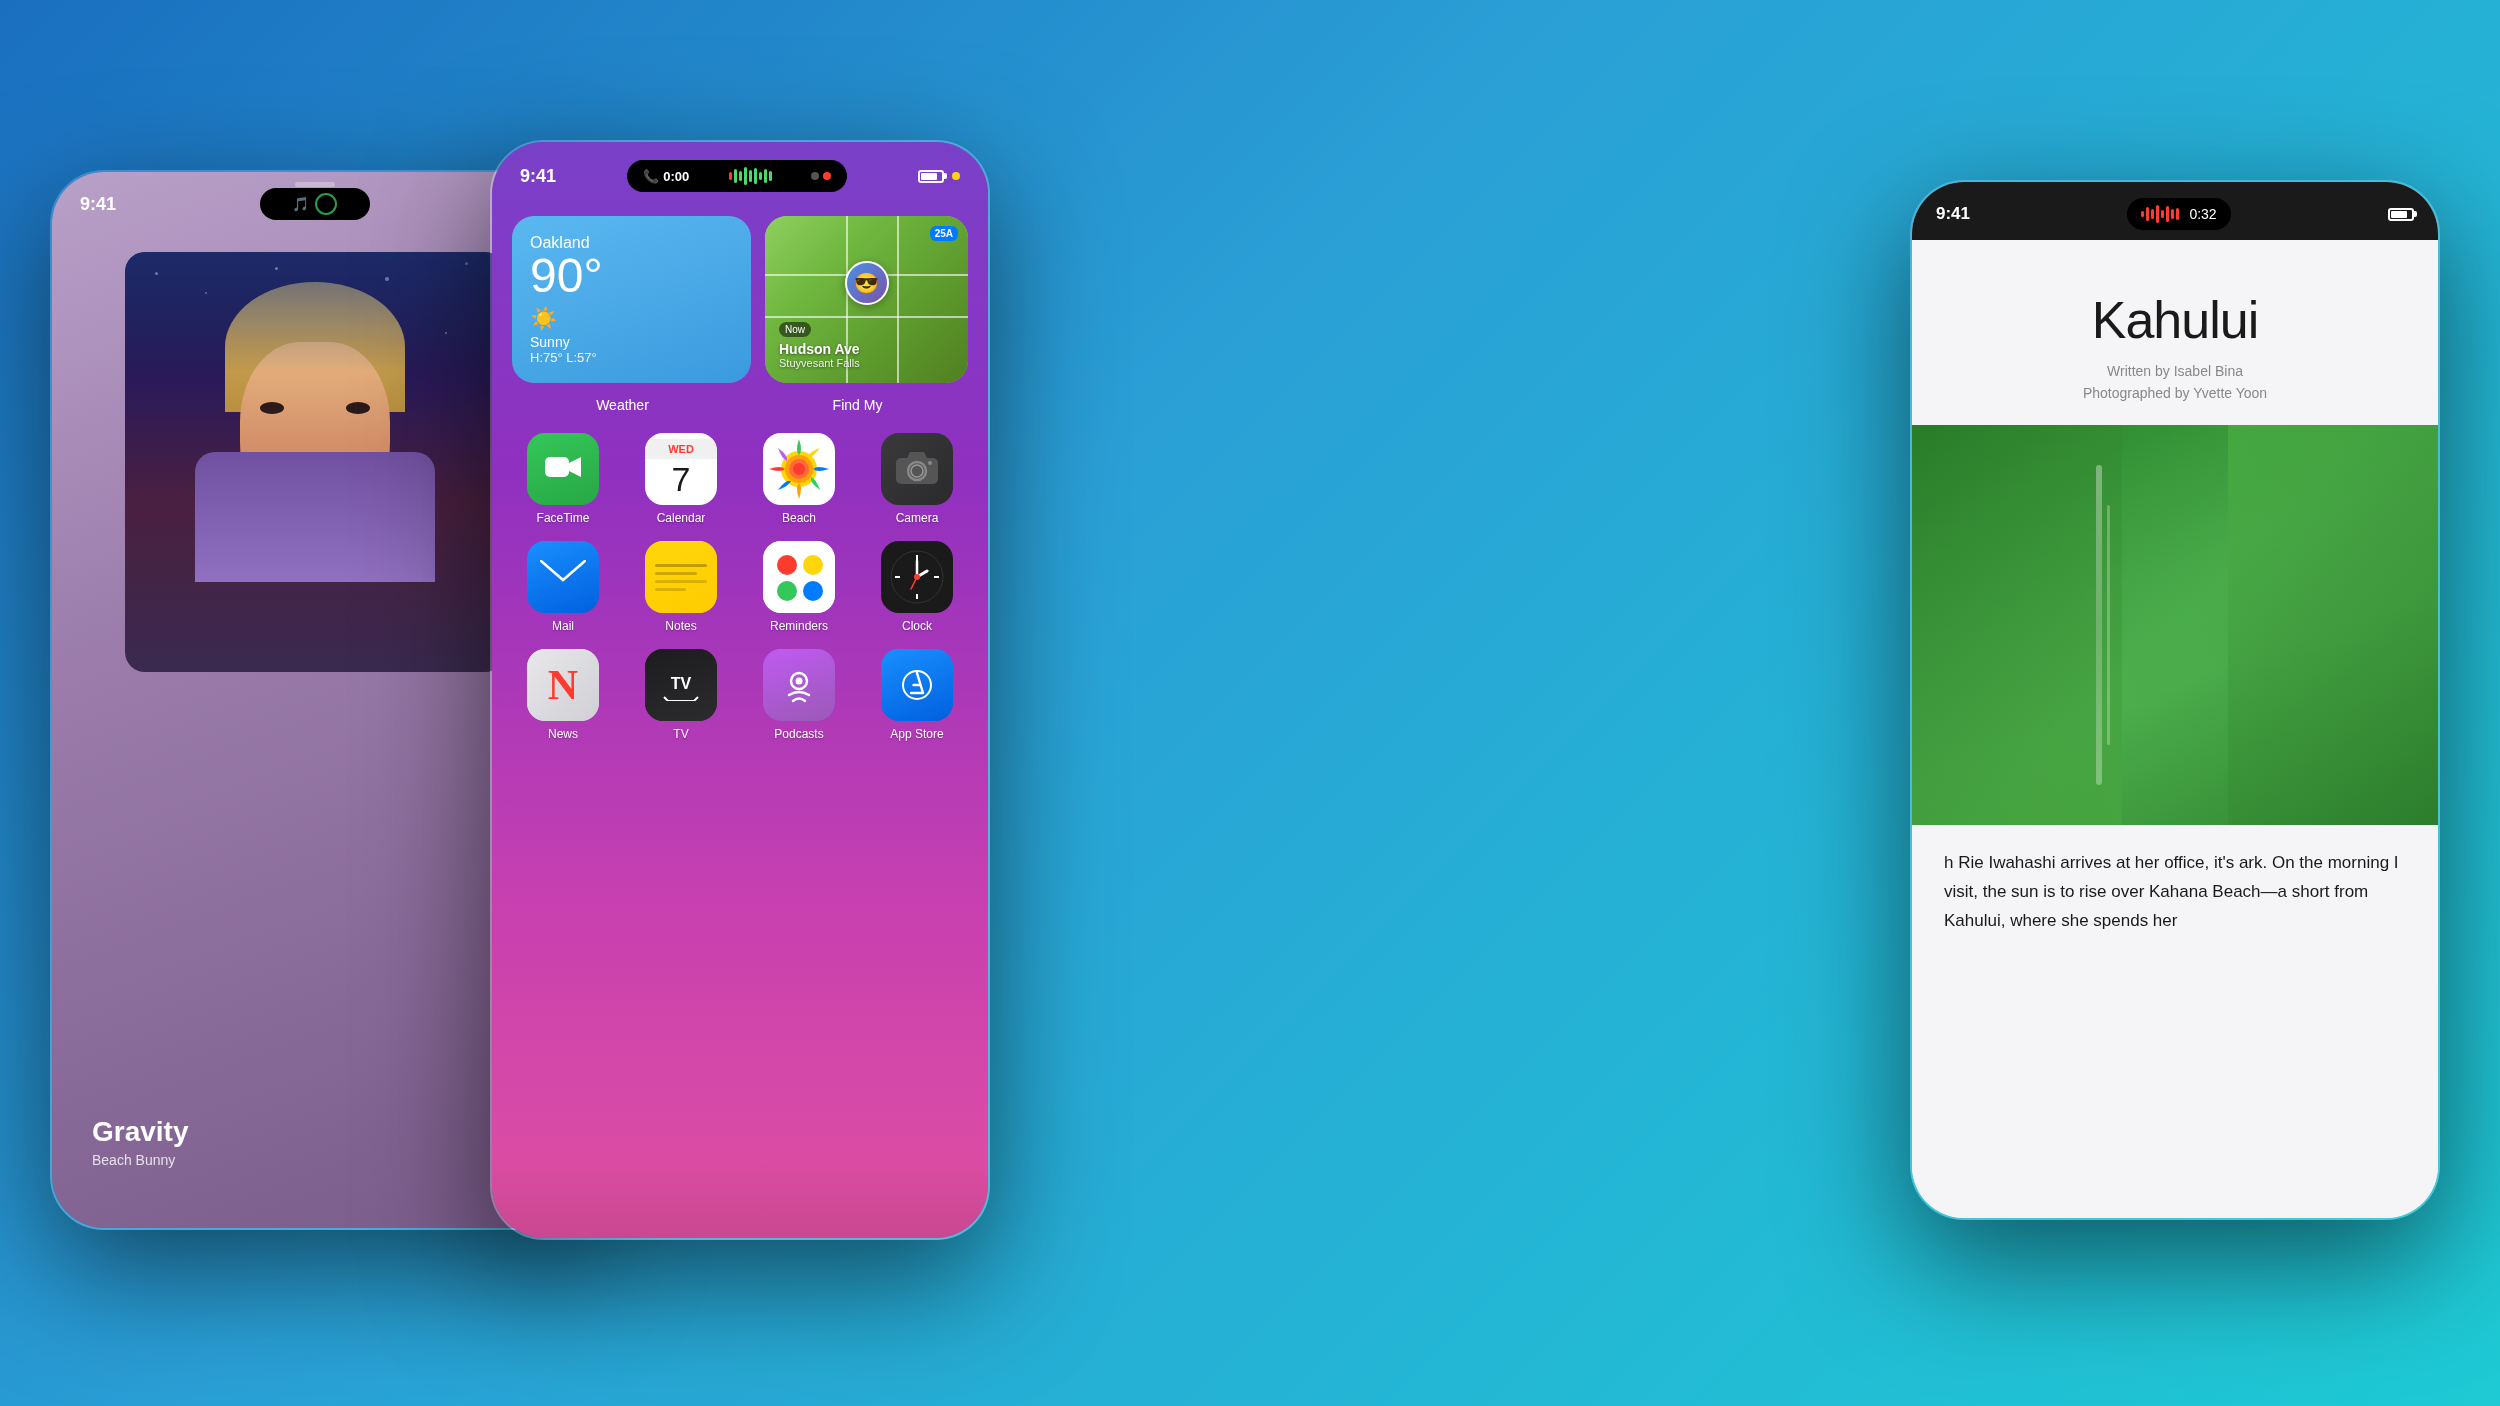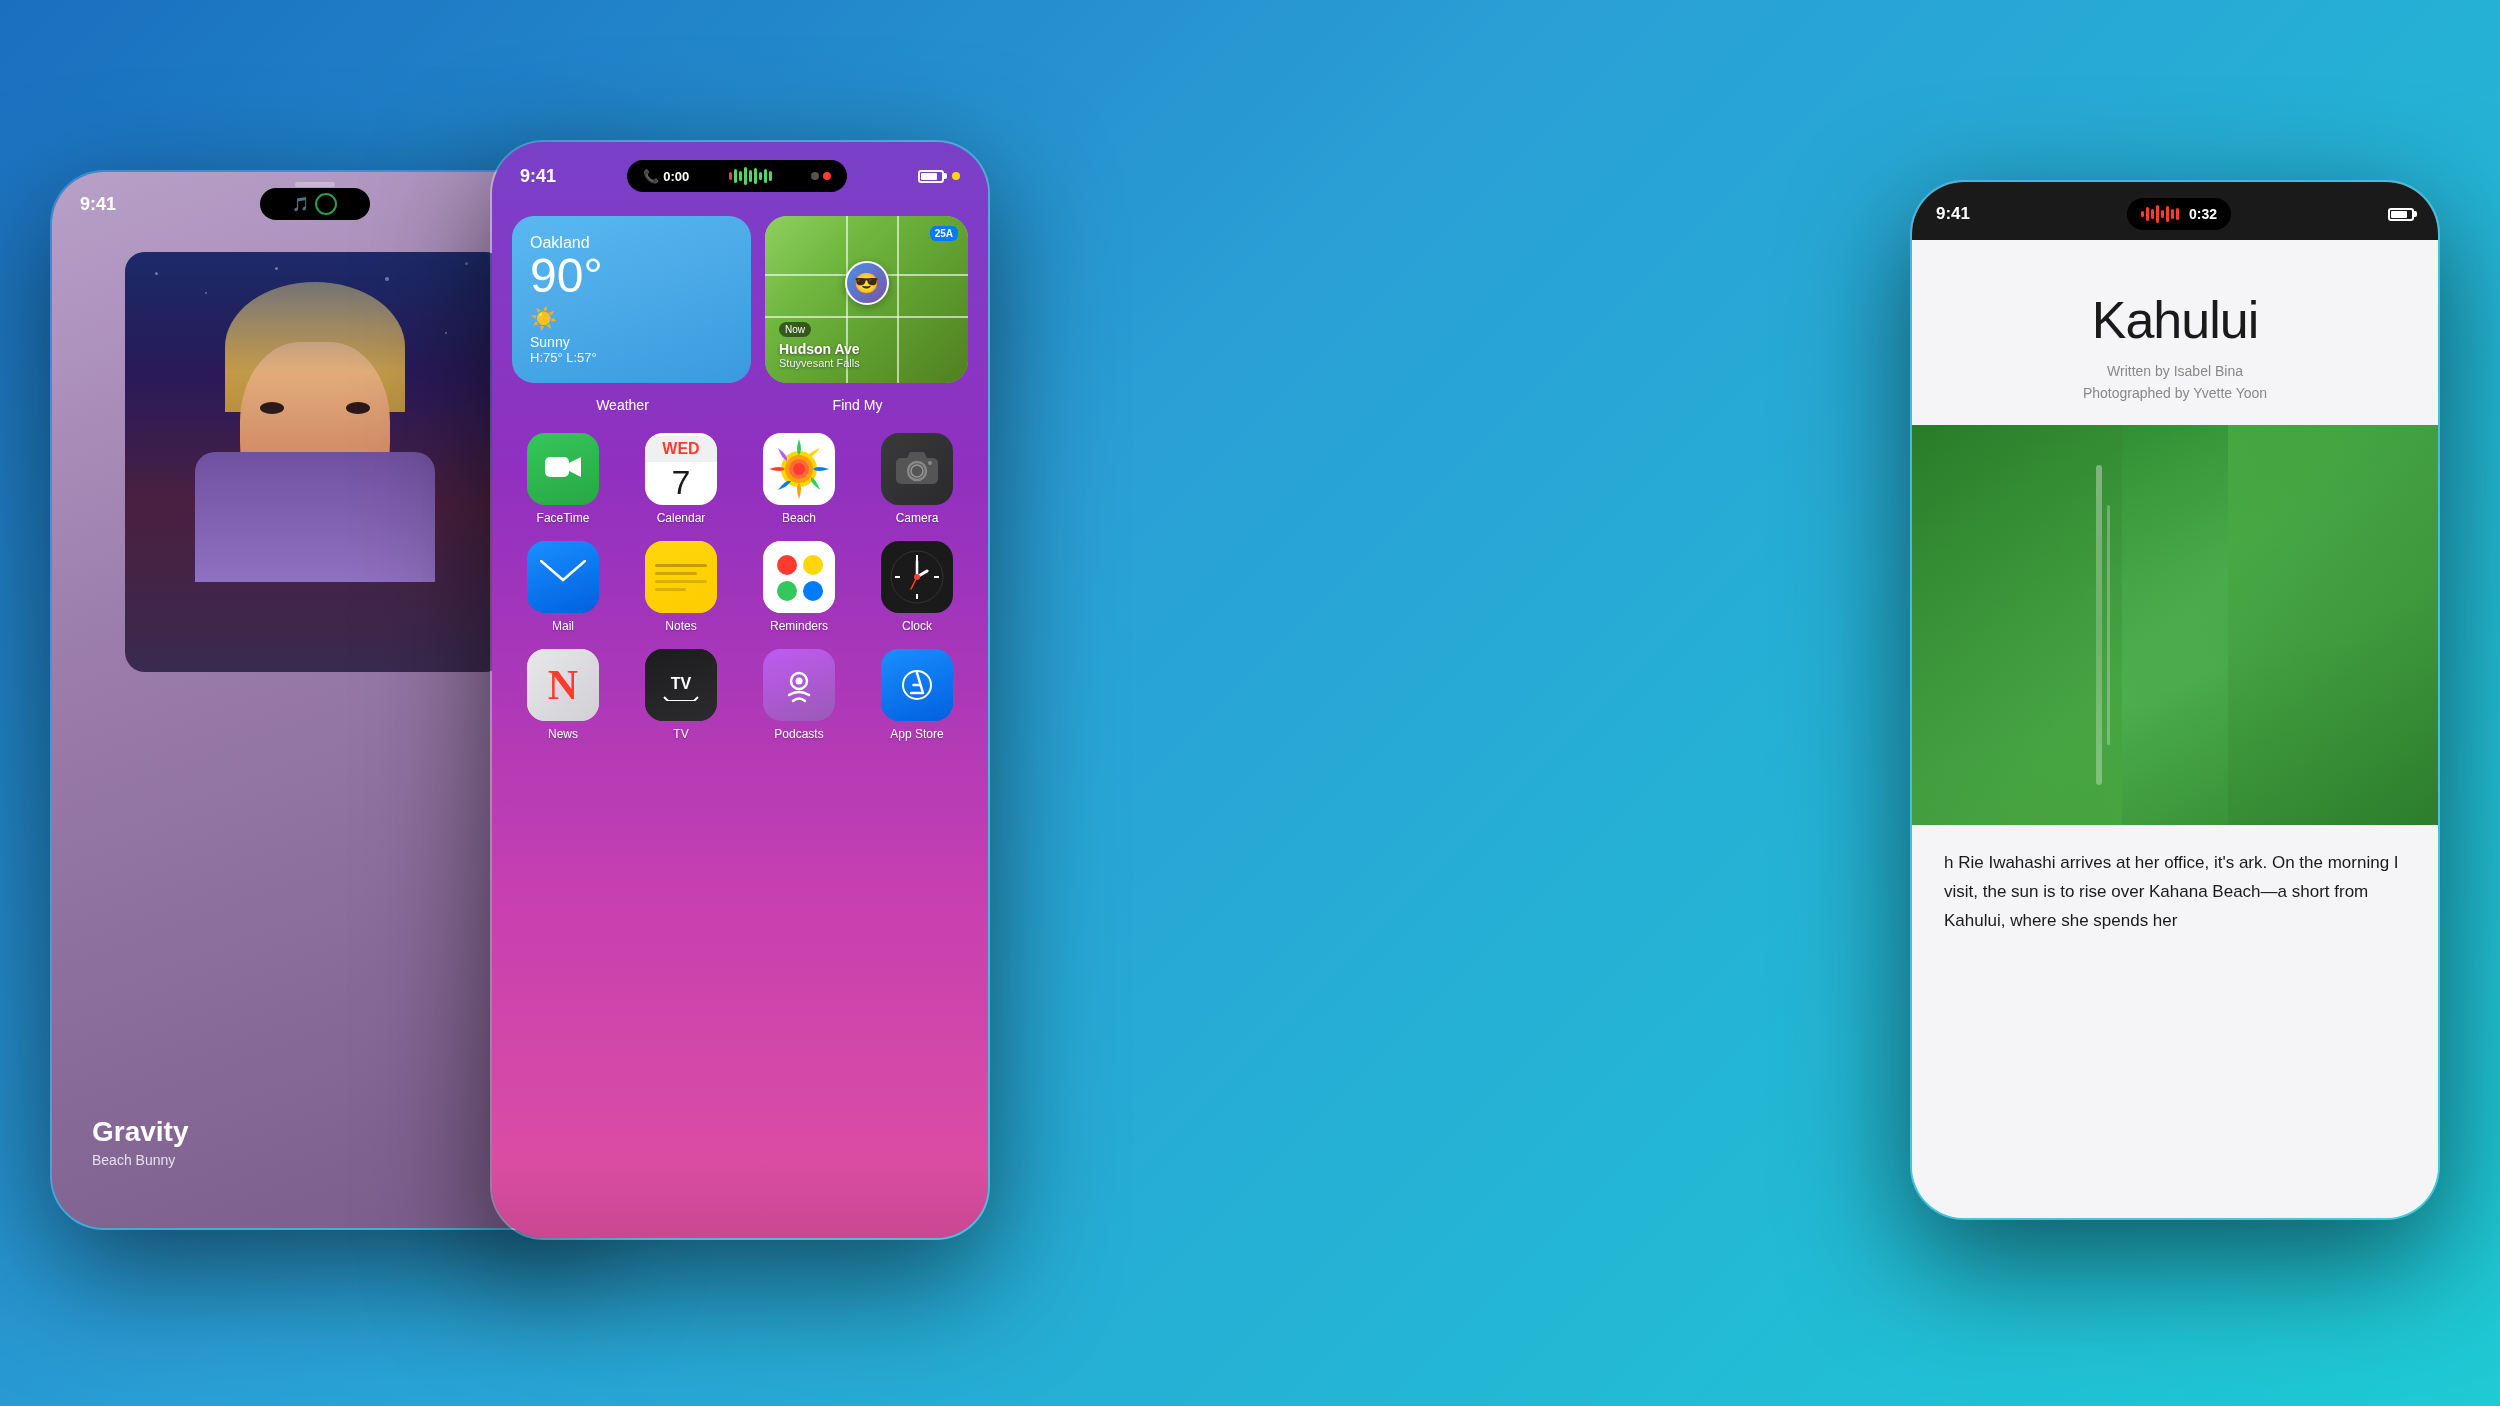--- a/index.html
+++ b/index.html
@@ -282,21 +282,21 @@
       font-size: 12px;
       text-align: center;
       text-shadow: 0 1px 2px rgba(0,0,0,0.3);
     }
 
     
     .app-facetime { background: linear-gradient(160deg, #34c759, #28a745); }
     
     .app-calendar { background: white; color: #1a1a1a; }
     .app-calendar-inner { display: flex; flex-direction: column; align-items: center; width: 100%; }
-    .cal-month { color: #ff3b30; font-size: 16px; font-weight: 600; background: #f0f0f0; width: 100%; text-align: center; padding: 4px 12px; }
+    .cal-month { color: #ff3b30; font-size: 11px; font-weight: 600; background: #f0f0f0; width: 100%; text-align: center; padding: 4px 12px; }
     .cal-day { color: #1a1a1a; font-size: 34px; font-weight: 200; line-height: 1.2; }
     
     .app-photos { background: white; }
     
     .app-camera { background: linear-gradient(135deg, #3a3a3c, #2a2a2c); }
     
     .app-mail { background: linear-gradient(160deg, #1a8fff, #0060df); }
     
     .app-notes { background: linear-gradient(160deg, #ffd60a, #ffcc00); }
     
@@ -727,21 +727,21 @@
         <div class="waveform">
           <span style="height:6px;background:#ff3b30;"></span>
           <span style="height:14px;background:#ff3b30;"></span>
           <span style="height:10px;background:#ff3b30;"></span>
           <span style="height:18px;background:#ff3b30;"></span>
           <span style="height:8px;background:#ff3b30;"></span>
           <span style="height:16px;background:#ff3b30;"></span>
           <span style="height:10px;background:#ff3b30;"></span>
           <span style="height:12px;background:#ff3b30;"></span>
         </div>
-        <span style="color:white;font-size:14px;font-weight:700;font-variant-numeric:tabular-nums;">0:32</span>
+        <span style="color:white;font-size:14px;font-weight:400;font-variant-numeric:tabular-nums;">0:32</span>
       </div>
       <div style="display:flex;align-items:center;gap:6px;">
         <div class="battery-outline">
           <div class="battery-fill"></div>
         </div>
       </div>
     </div>
 
     <div style="background:#f5f5f7;height:calc(100% - 58px);">
 

